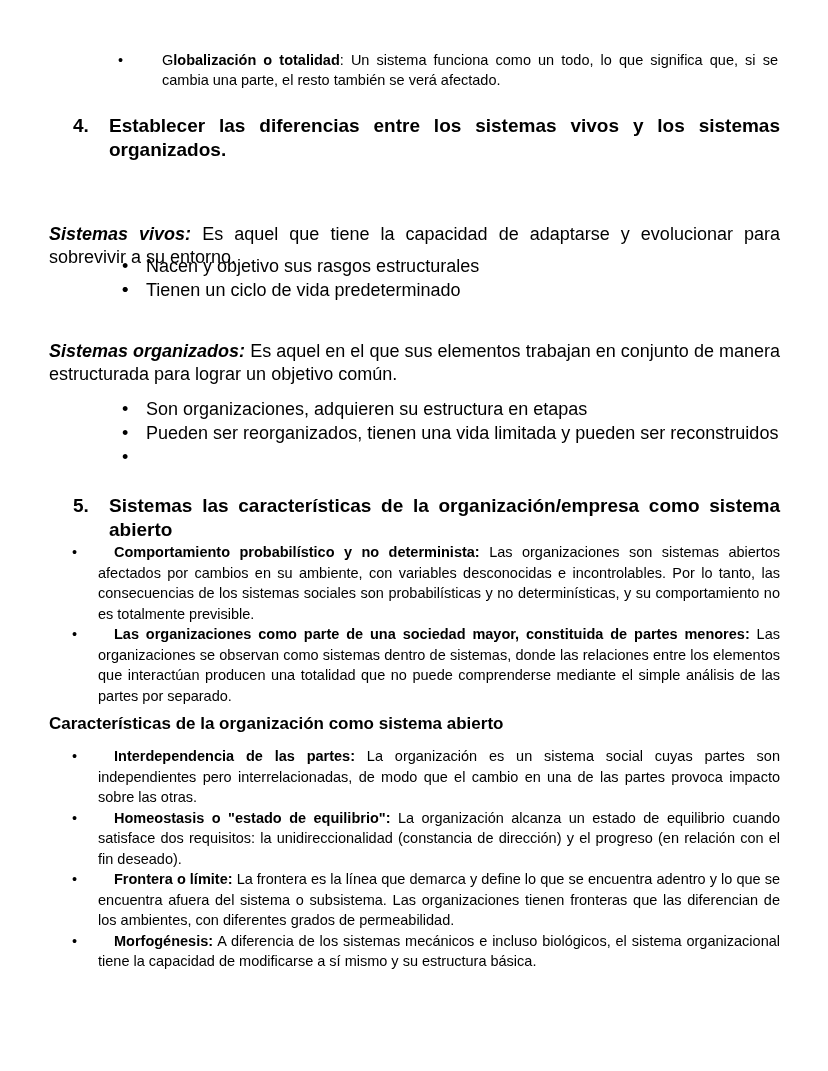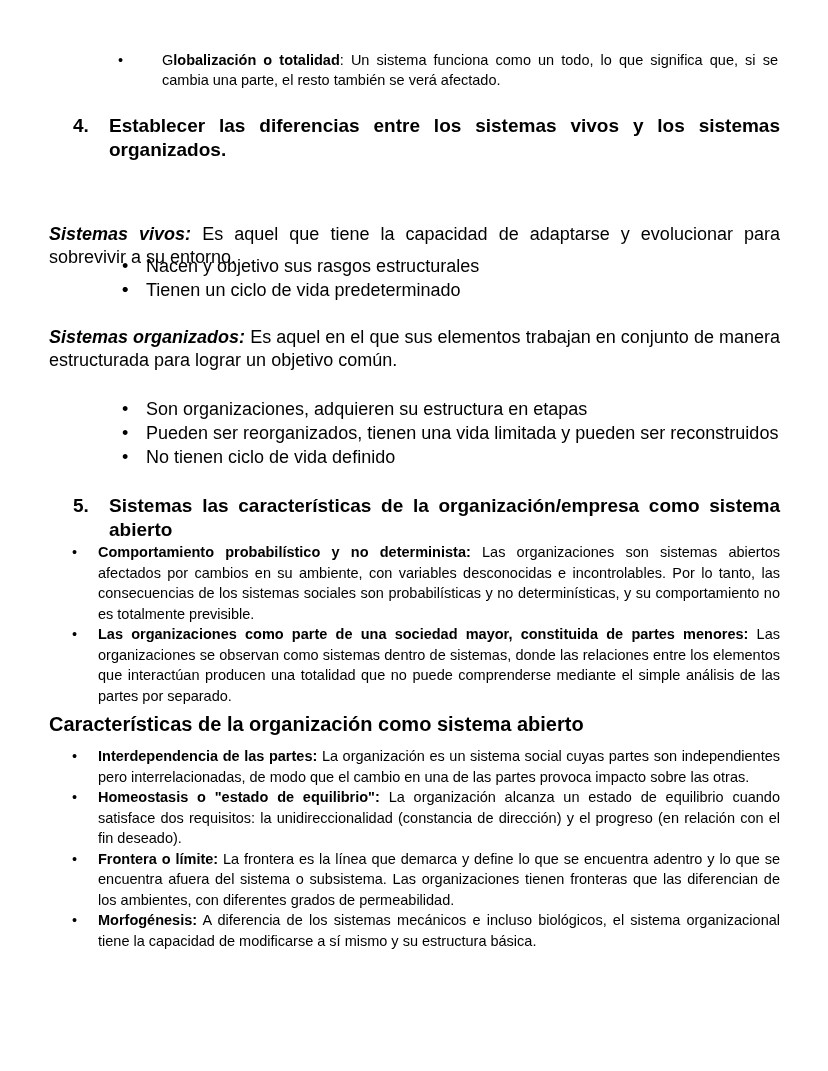--- a/index.html
+++ b/index.html
@@ -23,23 +23,23 @@
     .para-lg b i, .para-lg .term { font-weight: bold; font-style: italic; }
 
     .list-lg { position: absolute; left: 122px; width: 658px; font-size: 18px; line-height: 24px; list-style: none; }
     .list-lg li { position: relative; padding-left: 24px; }
     .list-lg li .dot { position: absolute; left: 0; top: 0; }
 
     
     .list-sm { position: absolute; left: 72px; width: 708px; font-size: 14.5px; line-height: 20.5px; list-style: none; }
     .list-sm li { position: relative; padding-left: 26px; }
     .list-sm li .dot { position: absolute; left: 0; top: 0; }
-    .list-sm li .term { font-weight: bold; }
+    .list-sm li .term { font-weight: bold; margin-left: 16px; }
 
-    .subheading { position: absolute; left: 49px; top: 714px; font-size: 20px; line-height: 20px; font-weight: bold; }
+    .subheading { position: absolute; left: 49px; top: 714px; font-size: 17px; line-height: 20px; font-weight: bold; }
   </style>
 </head>
 <body>
 
 <div class="page">
 
   <div class="top-bullet justify">
     <span class="dot">•</span>
     <span class="txt"><span style="font-weight:normal">G</span><b>lobalización o totalidad</b><span>:</span><span> Un sistema funciona como un todo, lo que significa que, si se cambia una parte, el resto también se verá afectado.</span></span>
   </div>
@@ -51,27 +51,27 @@
 
   <p class="para-lg justify" style="top:195px;margin-top:28px;">
     <span class="term">Sistemas vivos:</span><span> Es aquel que tiene la capacidad de adaptarse y evolucionar para sobrevivir a su entorno.</span>
   </p>
   <ul class="list-lg" style="top:254px;">
     <li><span class="dot">•</span><span>Nacen y objetivo sus rasgos estructurales</span></li>
     <li><span class="dot">•</span></li>
     <li><span class="dot">•</span><span>Tienen un ciclo de vida predeterminado</span></li>
   </ul>
 
-  <p class="para-lg justify" style="top:326px;">
+  <p class="para-lg justify" style="top:340px;">
     <span class="term">Sistemas organizados:</span><span> Es aquel en el que sus elementos trabajan en conjunto de manera estructurada para lograr un objetivo común.</span>
   </p>
   <ul class="list-lg justify" style="top:397px;">
     <li><span class="dot">•</span><span>Son organizaciones, adquieren su estructura en etapas</span></li>
     <li><span class="dot">•</span><span>Pueden ser reorganizados, tienen una vida limitada y pueden ser reconstruidos</span></li>
-    <li><span class="dot">•</span><span>No tienen ciclo de vida definido</span></li>
+    <li><span class="dot">•</span></li>
   </ul>
 
   <div class="h-num" style="left:73px; top:494px; width:707px;">
     <span class="num">5.</span>
     <span class="txt">Sistemas las características de la organización/empresa como sistema abierto</span>
   </div>
 
   <ul class="list-sm justify" style="top:542px;">
     <li><span class="dot">•</span><span class="term">Comportamiento probabilístico y no determinista:</span><span> Las organizaciones son sistemas abiertos afectados por cambios en su ambiente, con variables desconocidas e incontrolables. Por lo tanto, las consecuencias de los sistemas sociales son probabilísticas y no determinísticas, y su comportamiento no es totalmente previsible.</span></li>
     <li><span class="dot">•</span><span class="term">Las organizaciones como parte de una sociedad mayor, constituida de partes menores:</span><span> Las organizaciones se observan como sistemas dentro de sistemas, donde las relaciones entre los elementos que interactúan producen una totalidad que no puede comprenderse mediante el simple análisis de las partes por separado.</span></li>

